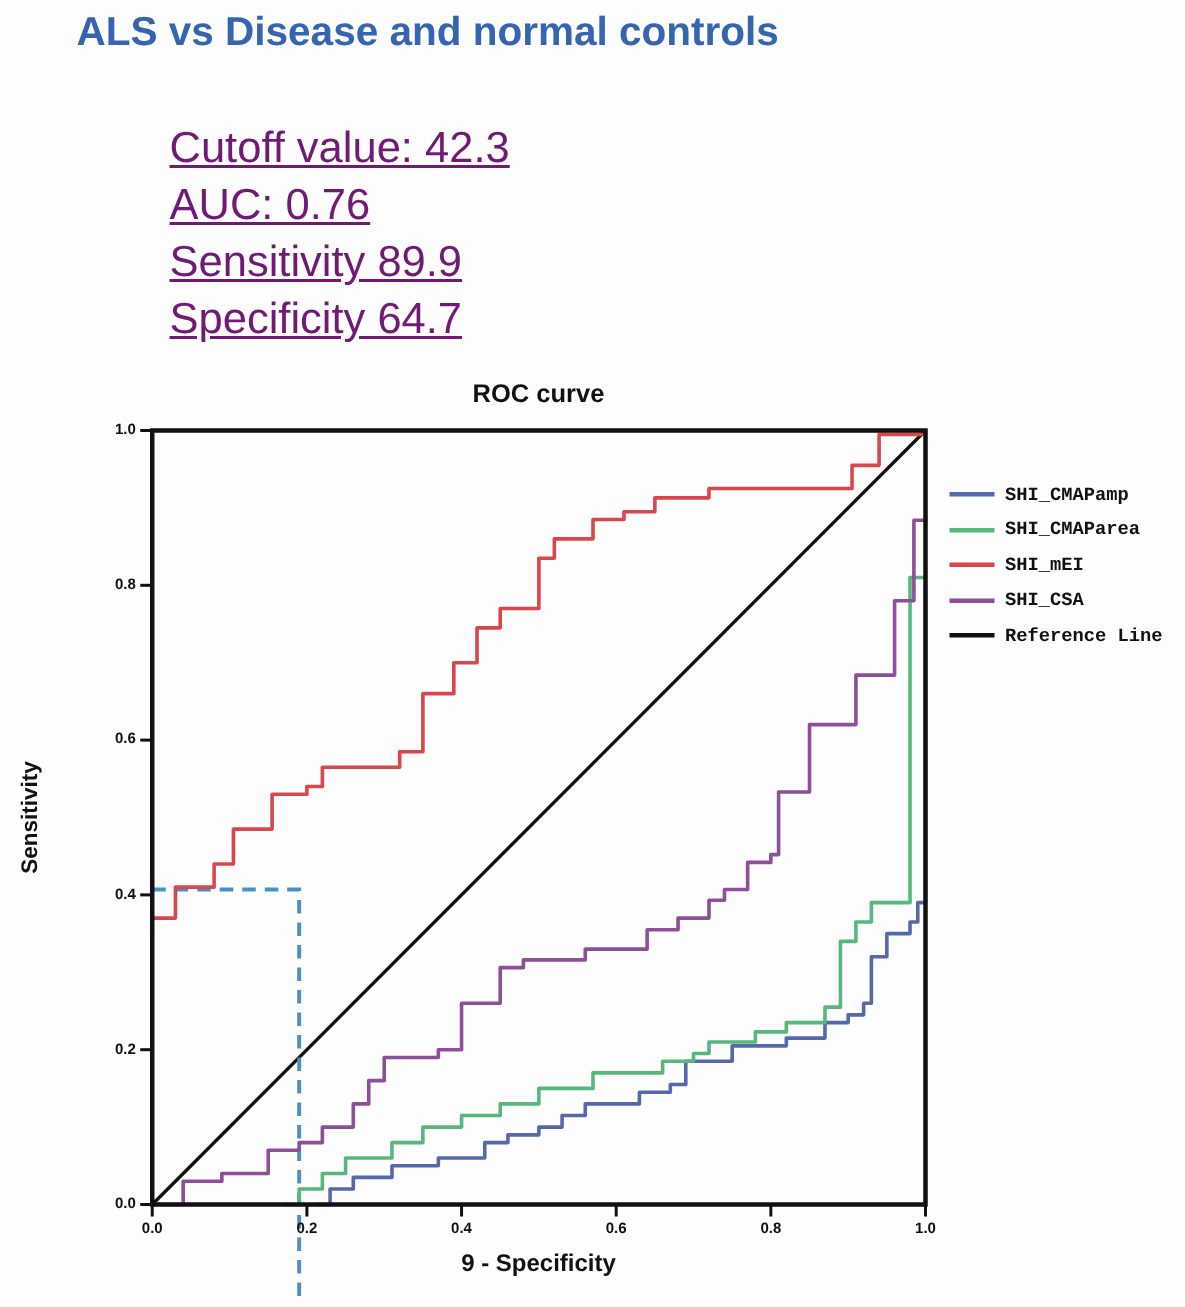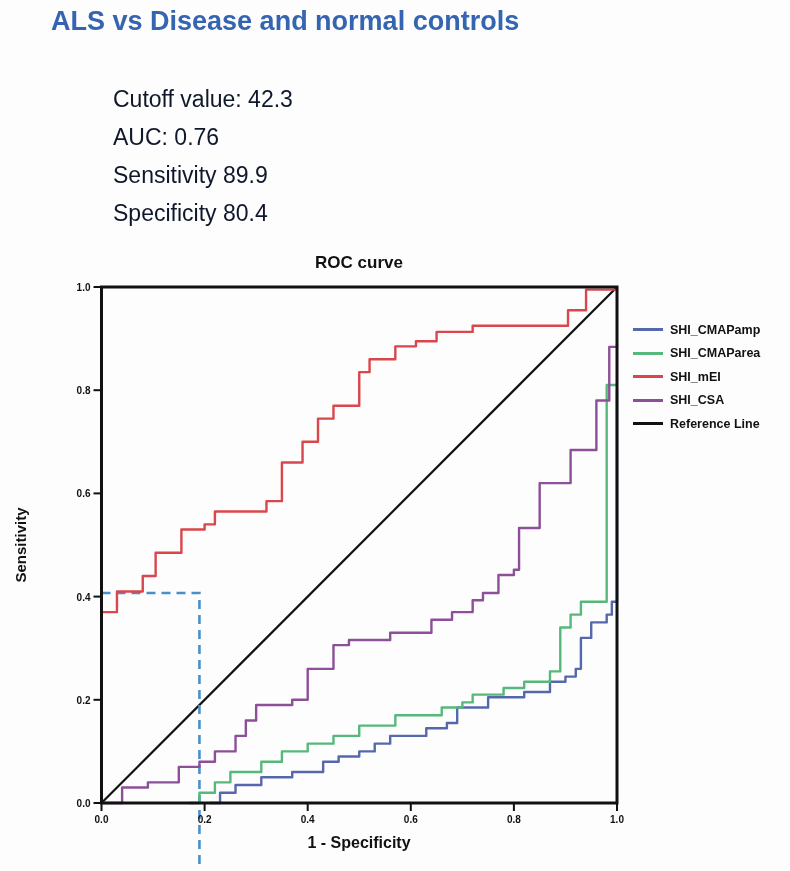--- a/index.html
+++ b/index.html
@@ -4,41 +4,41 @@
 <style>
   html,body{margin:0;padding:0;}
   body{
     width:790px;height:871px;position:relative;background:#fdfdfd;
     font-family:"Liberation Sans",sans-serif;color:#111;overflow:hidden;
   }
   .page-title{
     position:absolute;left:8px;top:6px;font-size:27px;font-weight:bold;
     letter-spacing:0px;color:#3565b0;white-space:nowrap;margin-left:43px;
   }
-  .stats{position:absolute;left:113px;top:80px;font-size:23px;line-height:38px;color:#0f172a;}
+  .stats{position:absolute;left:113px;top:80px;font-size:29px;line-height:38px;color:#701a75;text-decoration:underline;}
   .stats div{white-space:nowrap;}
   .chart-title{
     position:absolute;left:101px;top:253px;width:516px;text-align:center;
     font-size:17px;font-weight:bold;color:#111;
   }
   .xlabel{
     position:absolute;left:101px;top:834px;width:516px;text-align:center;
     font-size:16px;font-weight:bold;color:#111;
   }
   .ylabel{
     position:absolute;left:20px;top:545px;transform:translate(-50%,-50%) rotate(-90deg);
     font-size:15px;font-weight:bold;white-space:nowrap;color:#111;
   }
   .tick-label{position:absolute;font-size:10px;font-weight:bold;color:#111;white-space:nowrap;}
   .x-tick-label{transform:translateX(-50%);}
   .y-tick-label{transform:translate(-100%,-50%);}
   .legend{position:absolute;left:633px;top:318px;}
   .legend-item{display:flex;align-items:center;height:23.5px;}
   .legend-swatch{display:inline-block;width:30px;height:3px;margin-right:7px;flex:0 0 auto;}
-  .legend-label{font-size:12.5px;font-weight:bold;white-space:nowrap;color:#111;}
+  .legend-label{font-size:12.5px;font-weight:bold;white-space:nowrap;color:#111;font-family:Liberation Mono, monospace;}
   svg{position:absolute;left:0;top:0;}
 </style>
 </head>
 <body>
 
 <svg id="chart-svg" width="790" height="871" viewBox="0 0 790 871">
     <rect x="101.5" y="287" width="515.5" height="516" fill="#fdfdfe"></rect>
     <line x1="101.5" y1="803" x2="617" y2="287" stroke="#111111" stroke-width="2.2"></line>
     <path d="M 101.5 592.988 H 199.445 V 869" fill="none" stroke="#4a8fc8" stroke-width="2.6" stroke-dasharray="9 6"></path>
     <path d="M 209.755 803 L 220.065 803 L 220.065 792.68 L 235.53 792.68 L 235.53 784.94 L 261.305 784.94 L 261.305 777.2 L 292.235 777.2 L 292.235 772.04 L 323.16499999999996 772.04 L 323.16499999999996 761.72 L 338.63 761.72 L 338.63 756.56 L 359.25 756.56 L 359.25 751.4 L 374.71500000000003 751.4 L 374.71500000000003 743.66 L 390.18 743.66 L 390.18 735.92 L 426.265 735.92 L 426.265 728.1800000000001 L 446.88500000000005 728.1800000000001 L 446.88500000000005 723.02 L 457.195 723.02 L 457.195 707.54 L 488.125 707.54 L 488.125 697.22 L 524.21 697.22 L 524.21 692.06 L 549.985 692.06 L 549.985 681.74 L 565.45 681.74 L 565.45 676.58 L 575.76 676.58 L 575.76 668.84 L 580.915 668.84 L 580.915 637.88 L 591.2249999999999 637.88 L 591.2249999999999 622.4 L 606.69 622.4 L 606.69 614.66 L 611.845 614.66 L 611.845 601.76 L 617 601.76 L 617 390.2" fill="none" stroke="#5568ab" stroke-width="2.4" stroke-linejoin="round"></path>
@@ -59,26 +59,26 @@
     <line x1="100.5" y1="390.2" x2="93.5" y2="390.2" stroke="#111" stroke-width="2"></line>
     <line x1="100.5" y1="287" x2="93.5" y2="287" stroke="#111" stroke-width="2"></line>
   </svg>
 
 <div class="page-title">ALS vs Disease and normal controls</div>
 
 <div class="stats">
   <div>Cutoff value: 42.3</div>
   <div>AUC: 0.76</div>
   <div>Sensitivity 89.9</div>
-  <div>Specificity 80.4</div>
+  <div>Specificity 64.7</div>
 </div>
 
 <div class="chart-title">ROC curve</div>
 <div class="ylabel">Sensitivity</div>
-<div class="xlabel">1 - Specificity</div>
+<div class="xlabel">9 - Specificity</div>
 
 <div id="x-ticks">
     <div class="tick-label x-tick-label" style="left: 101.5px; top: 814px;">0.0</div>
     <div class="tick-label x-tick-label" style="left: 204.6px; top: 814px;">0.2</div>
     <div class="tick-label x-tick-label" style="left: 307.7px; top: 814px;">0.4</div>
     <div class="tick-label x-tick-label" style="left: 410.8px; top: 814px;">0.6</div>
     <div class="tick-label x-tick-label" style="left: 513.9px; top: 814px;">0.8</div>
     <div class="tick-label x-tick-label" style="left: 617px; top: 814px;">1.0</div>
   </div>
 <div id="y-ticks">

